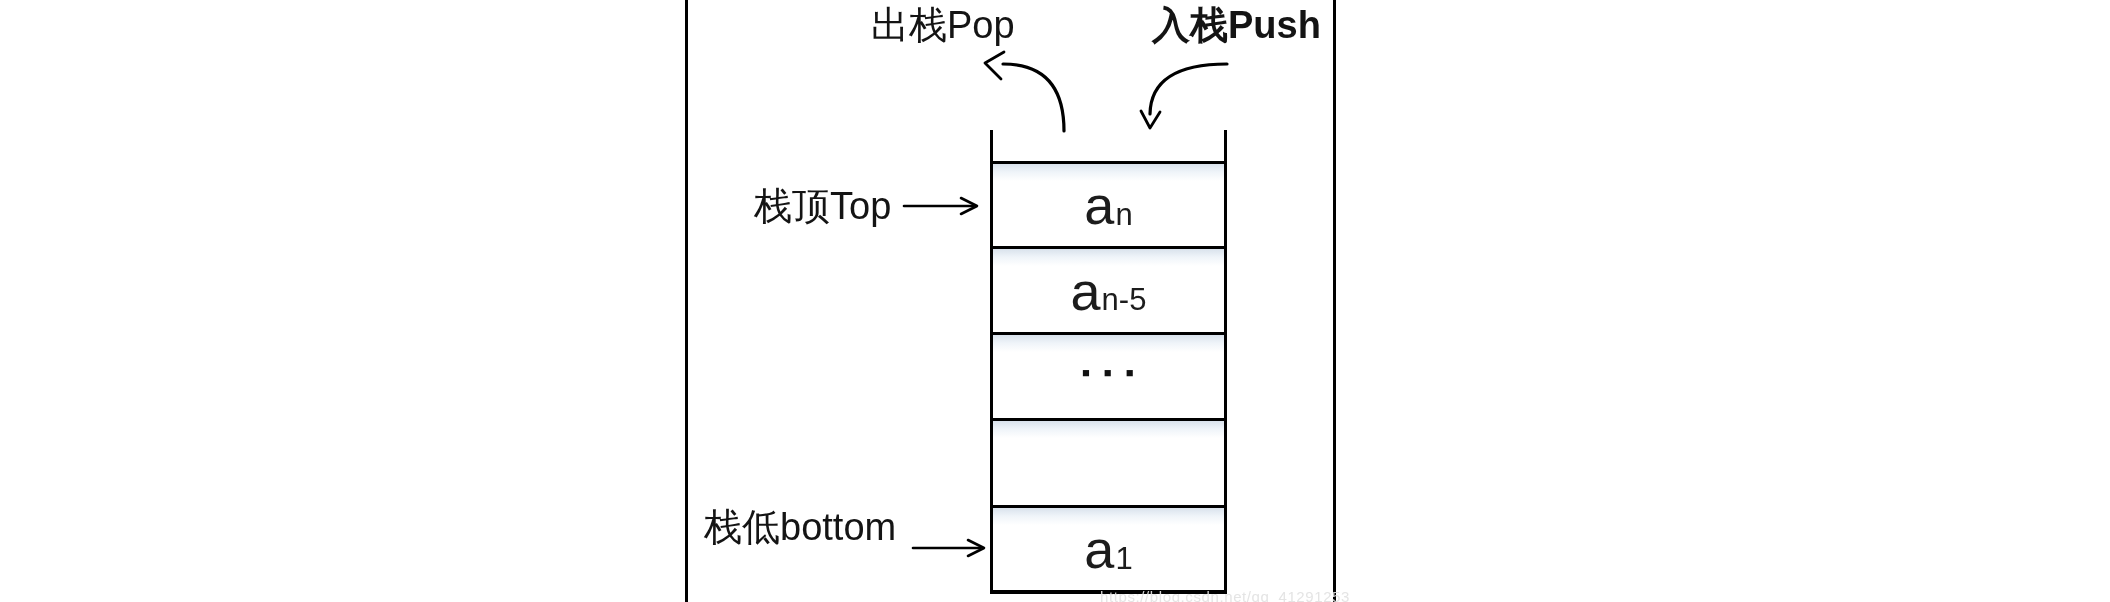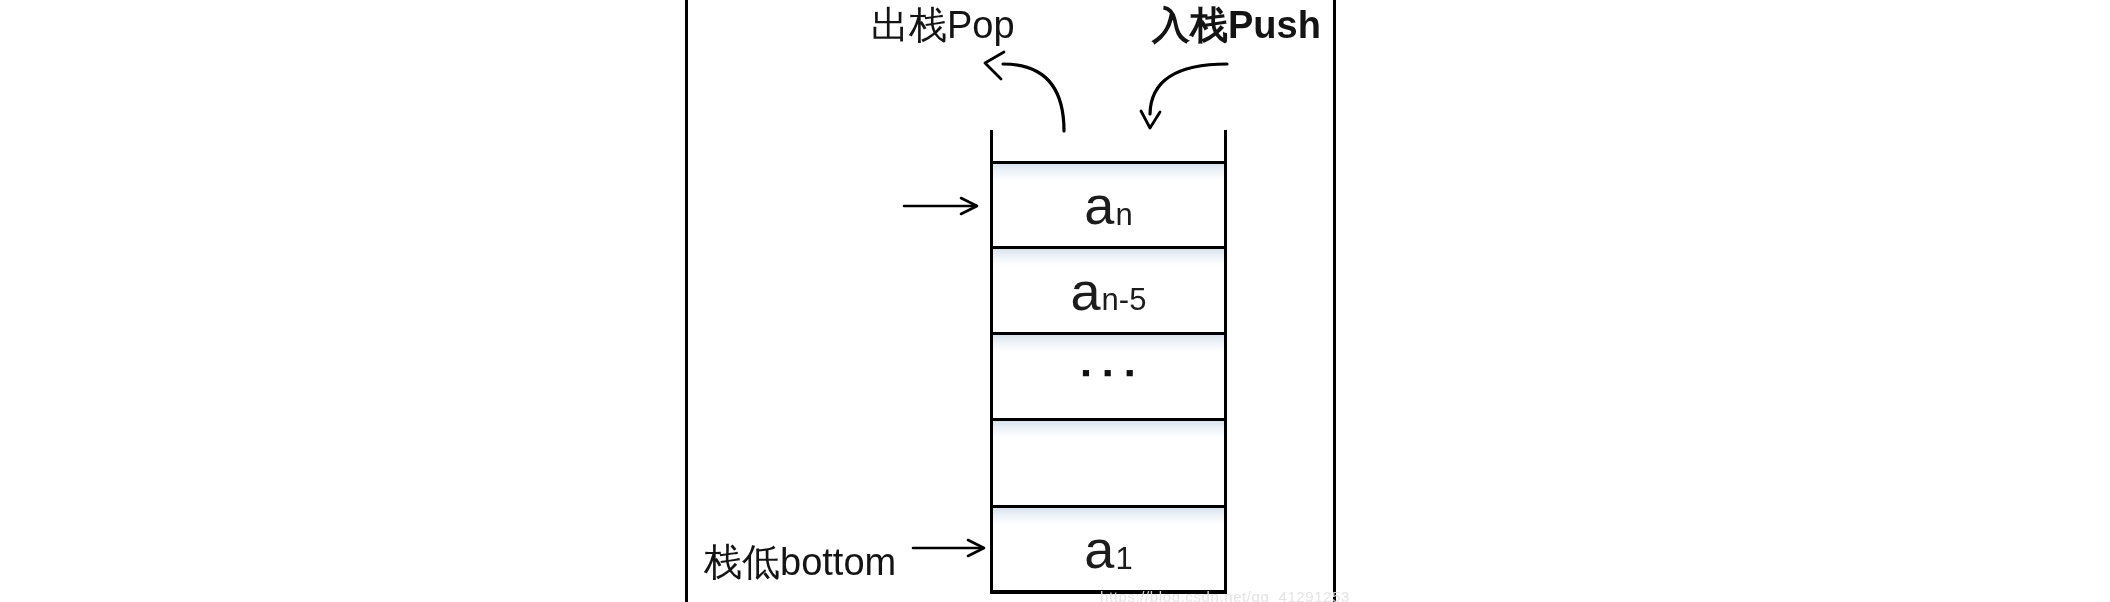--- a/index.html
+++ b/index.html
@@ -25,21 +25,21 @@
   .label {
     position: absolute;
     font-size: 38px;
     line-height: 1.1;
     white-space: nowrap;
     color: #141414;
   }
   .label.pop    { left: 871px;  top: 5px; }
   .label.push   { left: 1152px; top: 5px; font-weight: bold; }
   .label.top    { left: 754px;  top: 186px; }
-  .label.bottom { left: 704px;  top: 542px; }
+  .label.bottom { left: 704px;  top: 507px; }
 
   .stack {
     position: absolute;
     left: 990px;
     top: 130px;
     width: 237px;
     height: 464px;
     box-sizing: border-box;
     border-left: 3px solid #000;
     border-right: 3px solid #000;
@@ -105,20 +105,21 @@
 </head>
 <body>
 
 <div class="canvas">
 
   <div class="frame-line left"></div>
   <div class="frame-line right"></div>
 
   <div class="label pop">出栈Pop</div>
   <div class="label push">入栈Push</div>
+  <div class="label top">栈顶Top</div>
   <div class="label bottom">栈低bottom</div>
 
   <div class="stack">
     <div class="mouth"></div>
     <div class="cell c1">
       <span class="base">a</span>
         <span class="sub">n</span>
     </div>
     <div class="cell c2">
       <span class="base">a</span>

